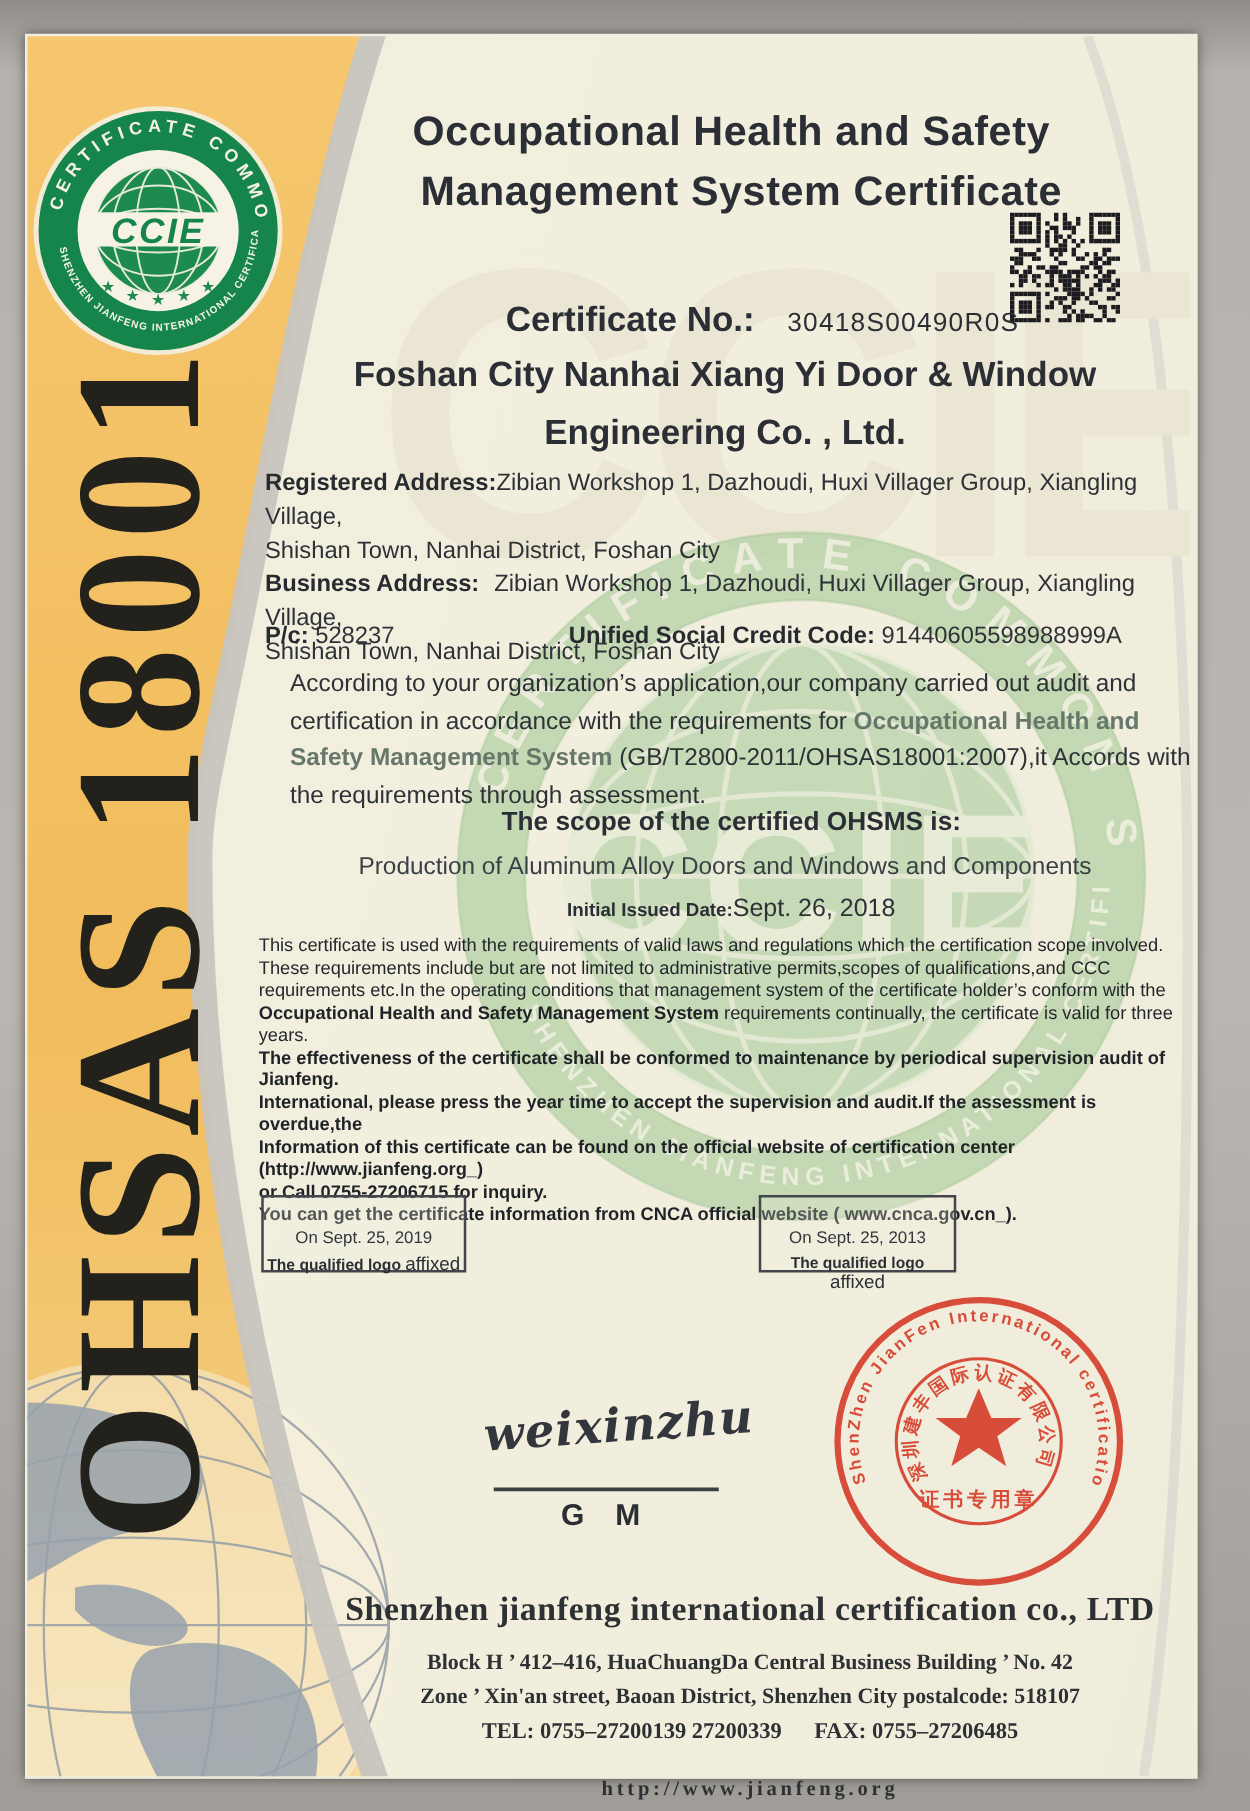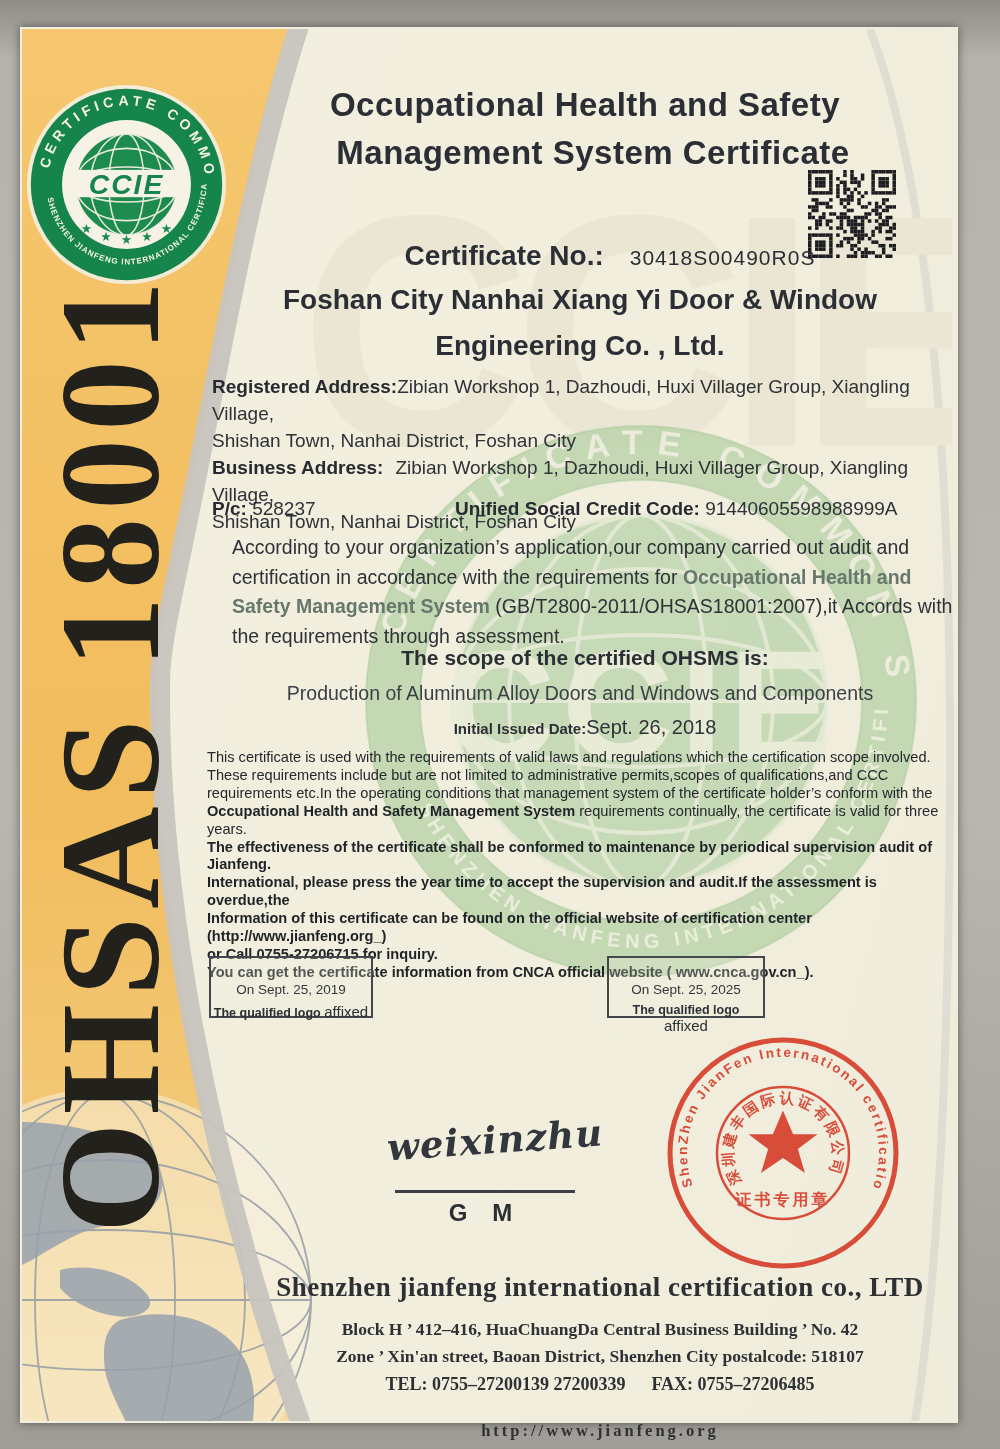--- a/index.html
+++ b/index.html
@@ -494,21 +494,21 @@
     <div><b>Information of this certificate can be found on the official website of certification center (http://www.jianfeng.org_)</b><span></span></div>
     <div><b>or Call 0755-27206715 for inquiry.</b><span></span></div>
     <div><b>You can get the certificate information from CNCA official website ( www.cnca.gov.cn_).</b><span></span></div>
   </div>
 
   <div class="stampbox" style="left:209px;top:956px;width:160px;height:58px;">
     <div class="d">On Sept. 25, 2019</div>
     <div class="c"><span>The qualified logo </span><span class="aff">affixed</span></div>
   </div>
   <div class="stampbox" style="left:607px;top:956px;width:154px;height:58px;">
-    <div class="d">On Sept. 25, 2025</div>
+    <div class="d">On Sept. 25, 2013</div>
     <div class="c"><span>The qualified logo </span><span class="aff">affixed</span></div>
   </div>
 
   <div class="abs ctr sig" style="left:380px;top:1118px;width:230px;">weixinzhu</div>
   <div class="abs sigline" style="left:395px;top:1190px;width:180px;"></div>
   <div class="abs ctr gm" style="left:395px;top:1199px;width:180px;">G M</div>
 
   <svg class="abs" style="left:663px;top:1033px;width:240px;height:240px;z-index:6" viewBox="-120 -120 240 240">
     <g opacity=".93">
       <circle r="113" fill="none" stroke="#d7402e" stroke-width="5"></circle>

